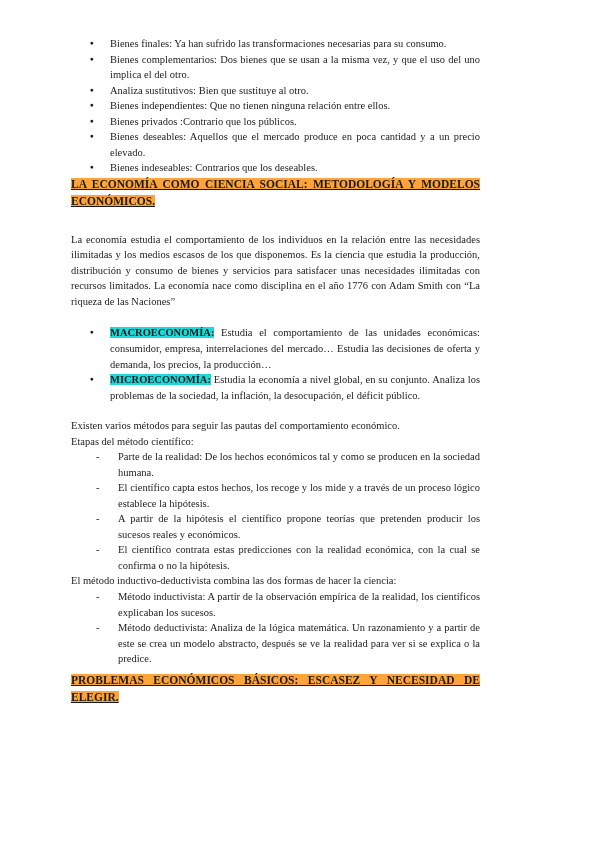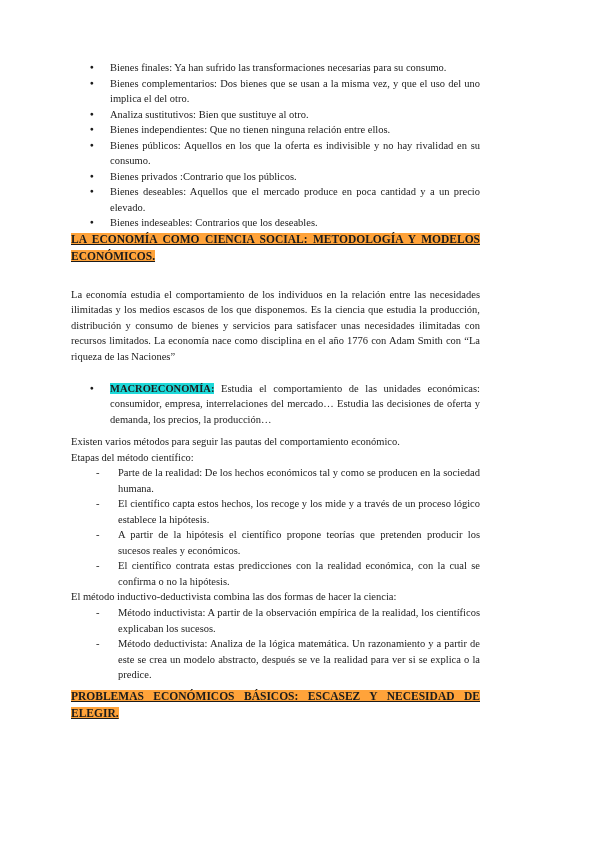--- a/index.html
+++ b/index.html
@@ -5,21 +5,21 @@
   html, body { margin: 0; padding: 0; background: #ffffff; }
   body {
     width: 600px; height: 848px;
     font-family: "Liberation Serif", serif;
     color: #1b1b1b;
     overflow: hidden;
   }
   .page {
     box-sizing: border-box;
     width: 552px; height: 848px;
-    padding: 60px 72px 30px 71px;
+    padding: 36px 72px 30px 71px;
     font-size: 10.5px;
     line-height: 1.48;
     text-align: justify;
   }
   p { margin: 0; font-family: Liberation Serif, serif; }
   ul { margin: 0; padding: 0; list-style: none; }
 
   
   .bullets > li {
     position: relative;
@@ -54,46 +54,46 @@
   }
   .hl-cyan {
     background: var(--hl-cyan, #1ED9D9);
     font-weight: bold;
   }
 
   .mt-heading1 { }
   .mt-intro   { margin-top: 22px; }
   .mt-divide  { margin-top: 18px; }
   .mt-blocks  { margin-top: 16px; }
-  .mt-methods { margin-top: 7px; }
+  .mt-methods { margin-top: 15px; }
   .mt-heading2{ margin-top: 5px; }
 </style>
 </head>
 <body>
 
 <div class="page">
 
   <ul class="bullets">
     <li><span class="bm">●</span><span>Bienes finales: Ya han sufrido las transformaciones necesarias para su consumo.</span></li>
     <li><span class="bm">●</span><span>Bienes complementarios: Dos bienes que se usan a la misma vez, y que el uso del uno implica el del otro.</span></li>
     <li><span class="bm">●</span><span>Analiza sustitutivos: Bien que sustituye al otro.</span></li>
     <li><span class="bm">●</span><span>Bienes independientes: Que no tienen ninguna relación entre ellos.</span></li>
-    <li><span class="bm">●</span><span>Bienes públicos: Aquellos en los que la oferta es indivisible y no hay rivalidad en su consumo.</span></li>
     <li><span class="bm">●</span><span>Bienes privados :Contrario que los públicos.</span></li>
     <li><span class="bm">●</span><span>Bienes deseables: Aquellos que el mercado produce en poca cantidad y a un precio elevado.</span></li>
     <li><span class="bm">●</span><span>Bienes indeseables: Contrarios que los deseables.</span></li>
   </ul>
 
   <h2 class="heading mt-heading1"><span class="hl-orange">LA ECONOMÍA COMO CIENCIA SOCIAL: METODOLOGÍA Y MODELOS ECONÓMICOS.</span></h2>
 
   <p class="mt-intro">La economía estudia el comportamiento de los individuos en la relación entre las necesidades ilimitadas y los medios escasos de los que disponemos. Es la ciencia que estudia la producción, distribución y consumo de bienes y servicios para satisfacer unas necesidades ilimitadas con recursos limitados. La economía nace como disciplina en el año 1776 con Adam Smith con “La riqueza de las Naciones”</p>
 
 
   <ul class="bullets mt-blocks">
     <li><span class="bm">●</span><span class="hl-cyan">MACROECONOMÍA:</span> <span>Estudia el comportamiento de las unidades económicas: consumidor, empresa, interrelaciones del mercado… Estudia las decisiones de oferta y demanda, los precios, la producción…</span></li>
+    <li><span class="bm">●</span><span class="hl-cyan">MICROECONOMÍA:</span> <span>Estudia la economía a nivel global, en su conjunto. Analiza los problemas de la sociedad, la inflación, la desocupación, el déficit público.</span></li>
   </ul>
 
   <p class="mt-methods">Existen varios métodos para seguir las pautas del comportamiento económico.</p>
   <p>Etapas del método científico:</p>
 
   <ul class="dashes">
     <li><span class="dm">-</span><span>Parte de la realidad: De los hechos económicos tal y como se producen en la sociedad humana.</span></li>
     <li><span class="dm">-</span><span>El científico capta estos hechos, los recoge y los mide y a través de un proceso lógico establece la hipótesis.</span></li>
     <li><span class="dm">-</span><span>A partir de la hipótesis el científico propone teorías que pretenden producir los sucesos reales y económicos.</span></li>
     <li><span class="dm">-</span><span>El científico contrata estas predicciones con la realidad económica, con la cual se confirma o no la hipótesis.</span></li>

